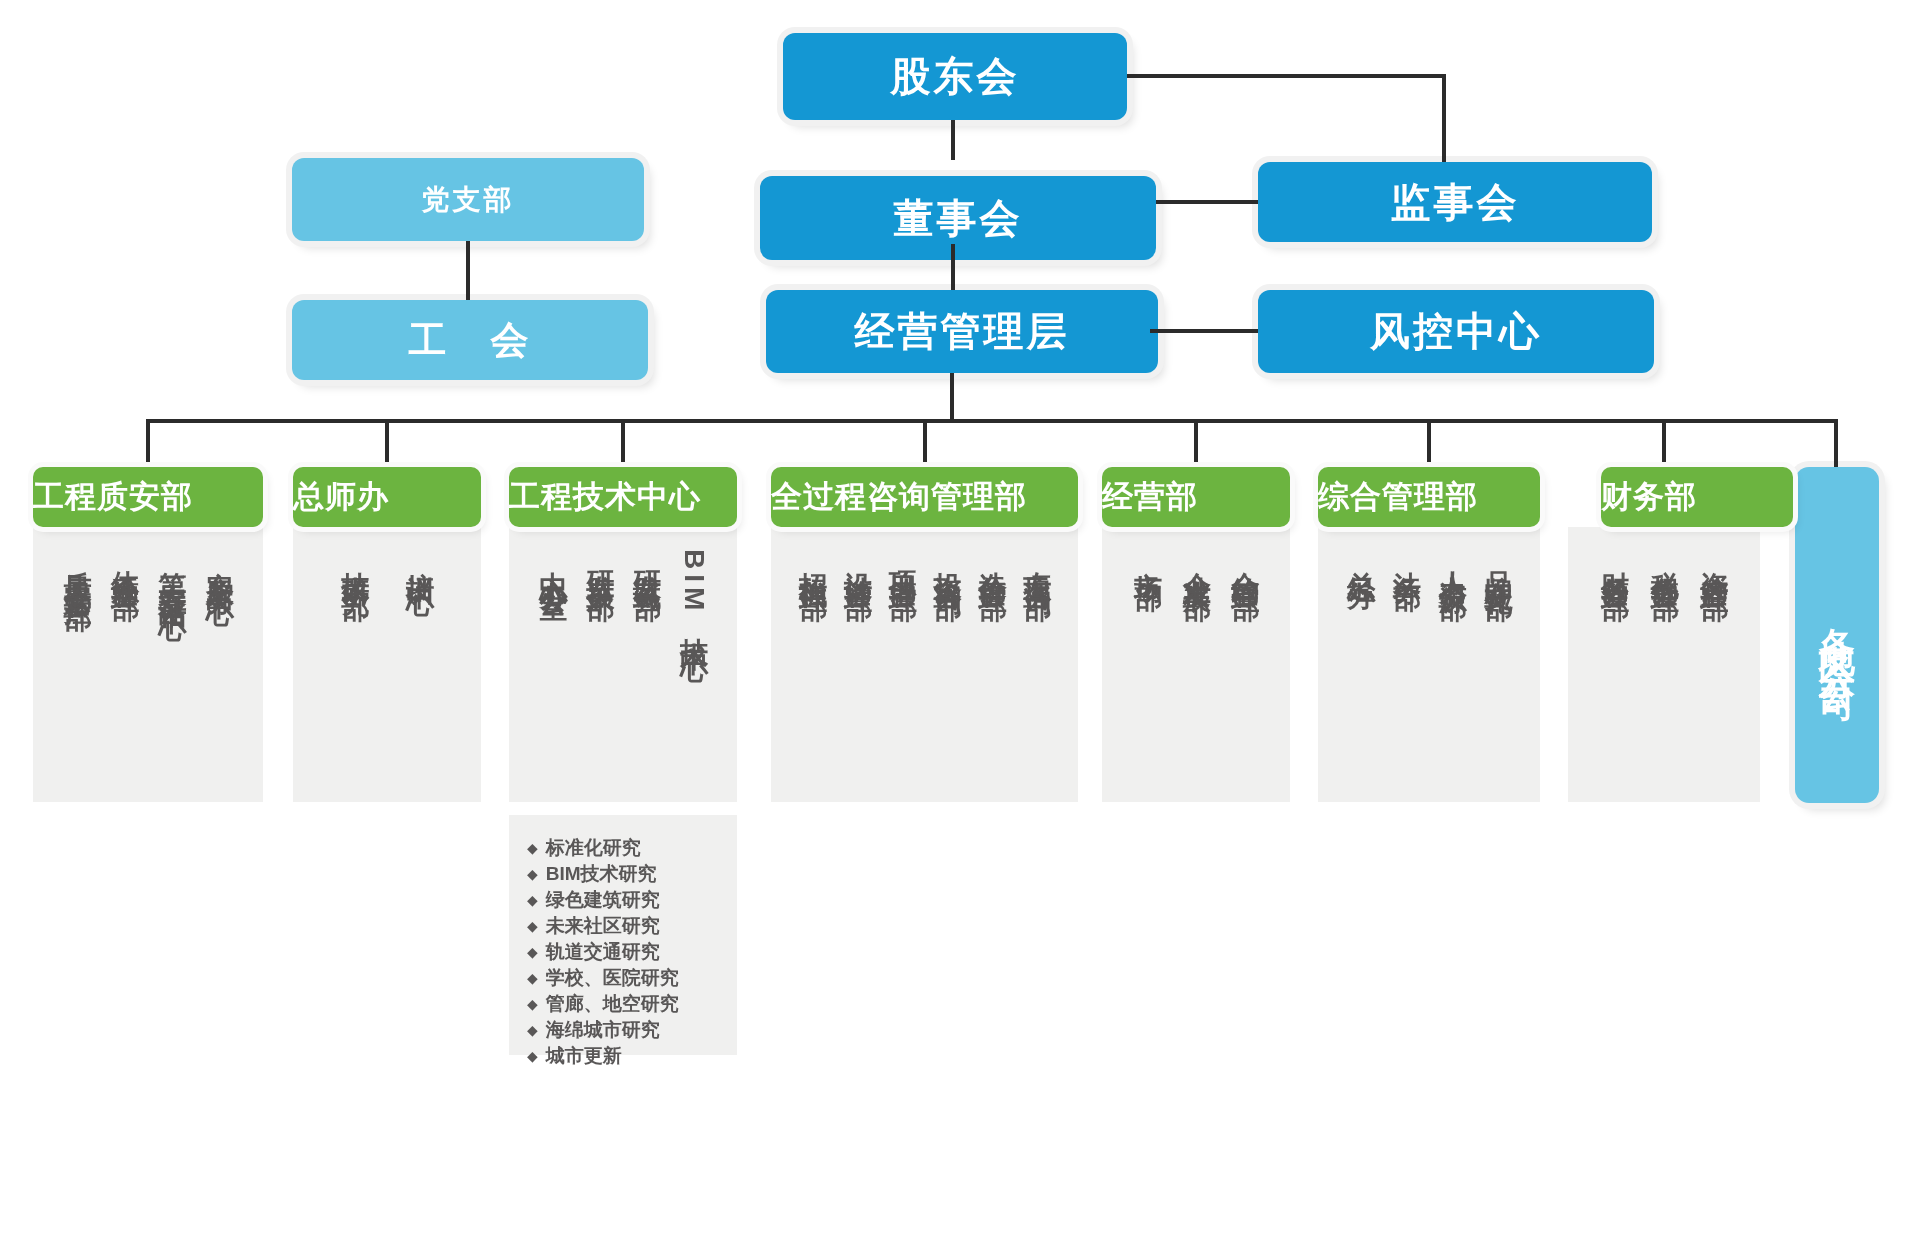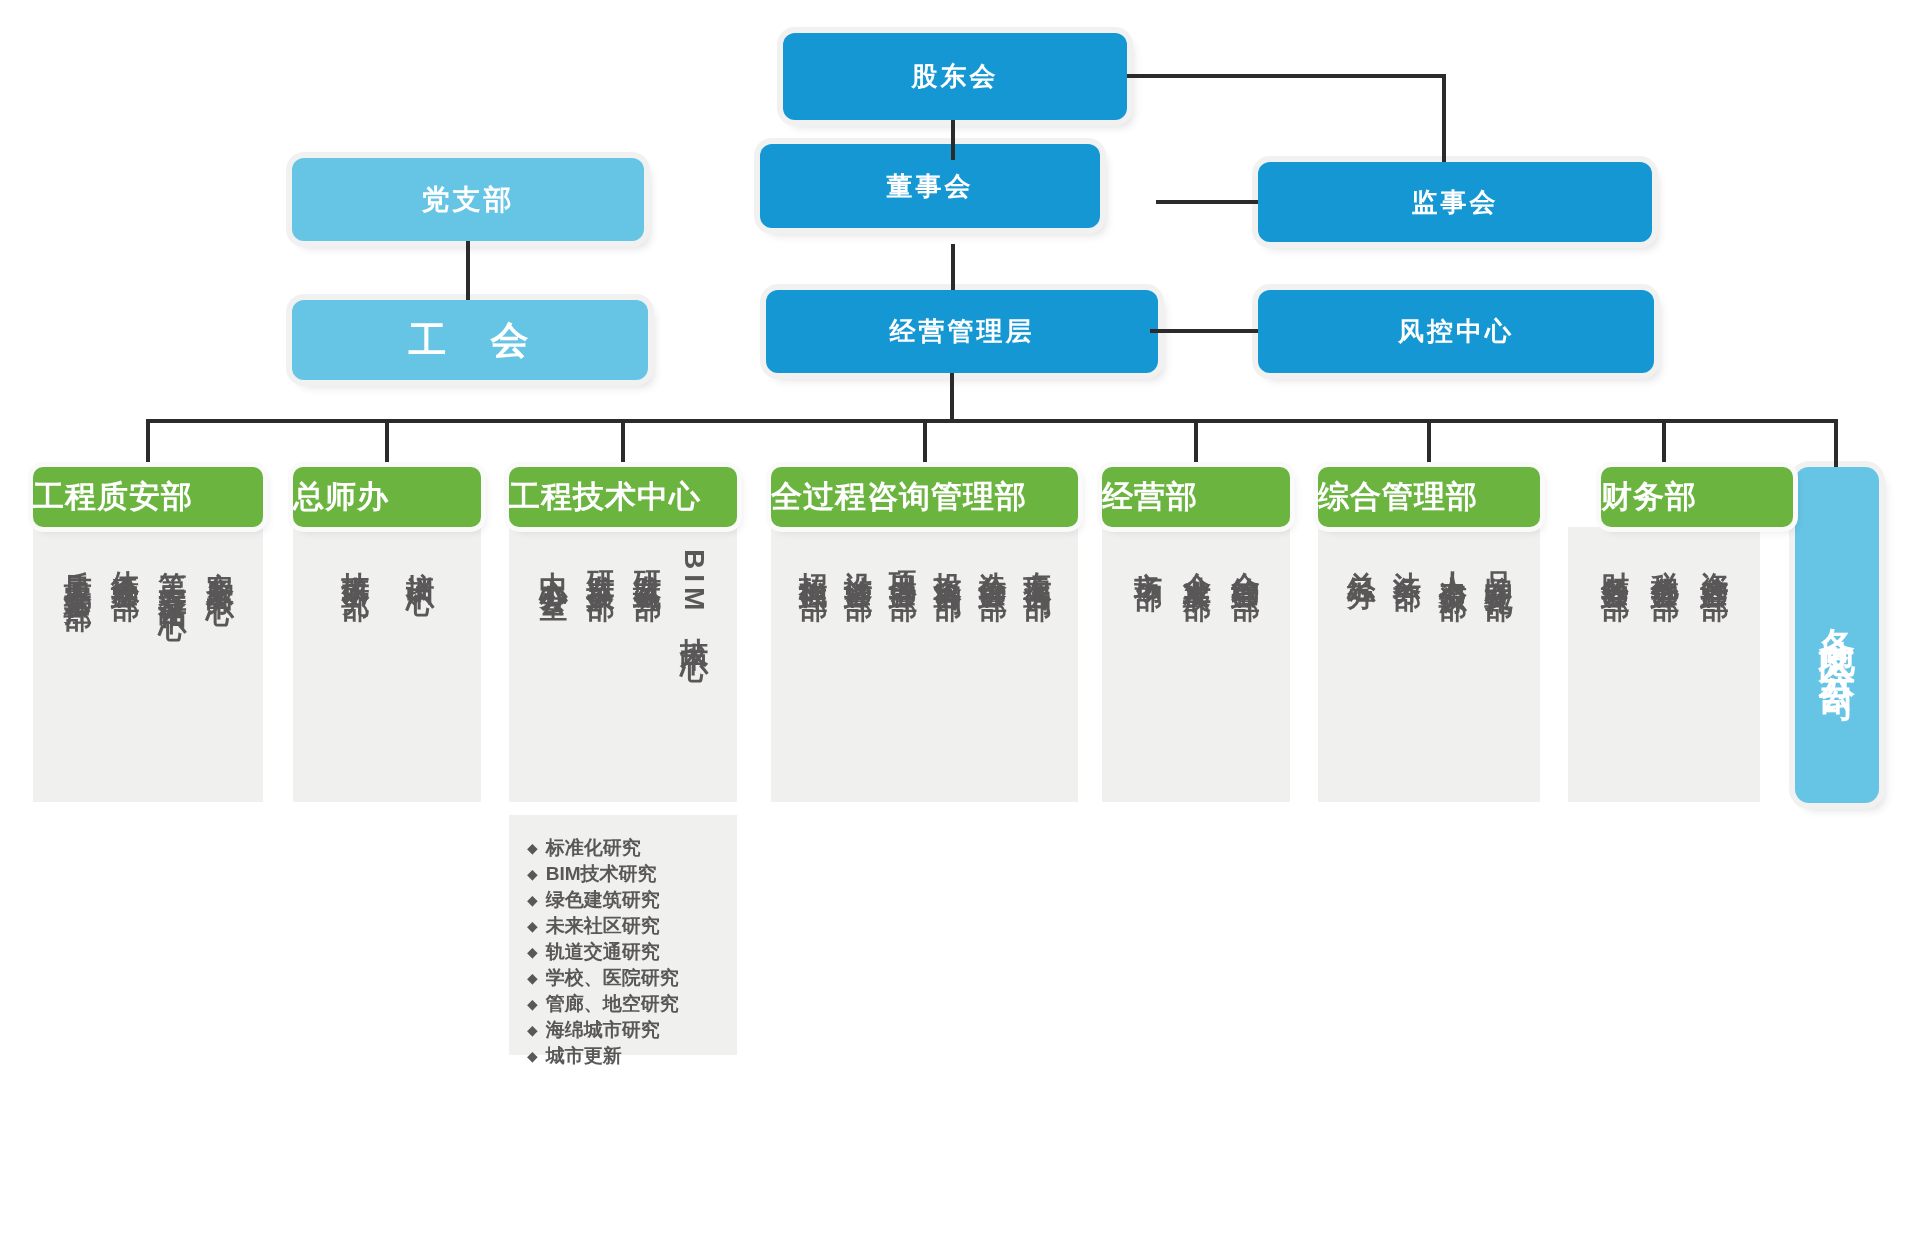--- a/index.html
+++ b/index.html
@@ -13,21 +13,21 @@
   html,body{margin:0;padding:0;background:#ffffff;}
   .canvas{
     position:relative;width:1920px;height:1236px;background:#ffffff;overflow:hidden;
     font-family:"Liberation Sans","DejaVu Sans",sans-serif;
   }
   
   .box{
     position:absolute;display:flex;align-items:center;justify-content:center;
     color:#fff;font-weight:bold;border-radius:12px;
     box-shadow:0 0 0 6px #F1F1F1, 6px 7px 10px rgba(0,0,0,0.13);
-    font-size:26px;letter-spacing:3px;white-space:nowrap;
+    font-size:40px;letter-spacing:3px;white-space:nowrap;
   }
   .box.blue{background:var(--blue);}
   .box.lightblue{background:var(--lblue);}
   
   .hline,.vline{position:absolute;background:var(--line);}
   .hline{height:4px;}
   .vline{width:4px;}
   
   .dept-header{
     position:absolute;top:467px;height:60px;background:var(--green);
@@ -72,21 +72,21 @@
 <div class="canvas">
 
   <div class="box blue" style="left:783px;top:33px;width:344px;height:87px">
     <span>股东会</span>
   </div>
 
   <div class="box lightblue" style="left:292px;top:158px;width:352px;height:83px;font-size:28px">
     <span>党支部</span>
   </div>
 
-  <div class="box blue" style="left:760px;top:144px;width:340px;height:84px">
+  <div class="box blue" style="left:760px;top:176px;width:396px;height:84px">
     <span>董事会</span>
   </div>
 
   <div class="box blue" style="left:1258px;top:162px;width:394px;height:80px">
     <span>监事会</span>
   </div>
 
   <div class="box lightblue" style="left:292px;top:300px;width:356px;height:80px;font-size:38px">
     <span>工　会</span>
   </div>

